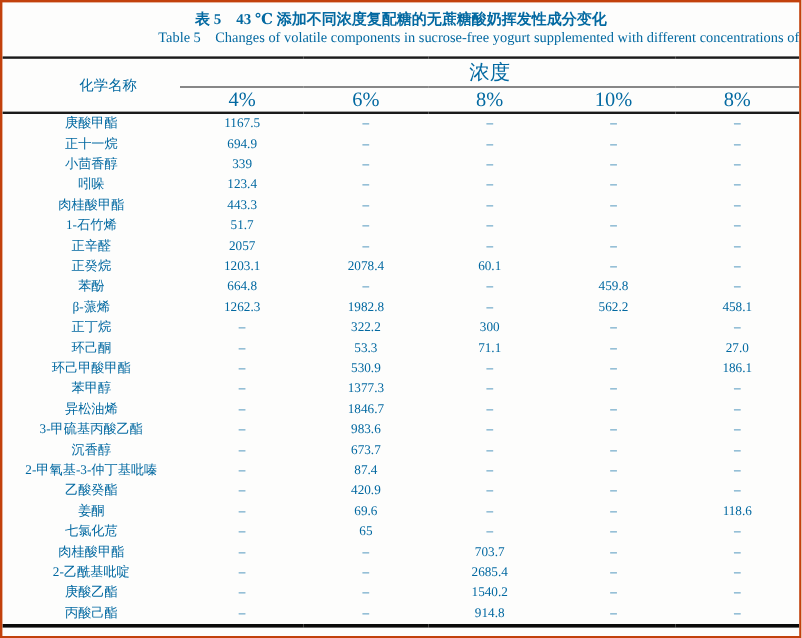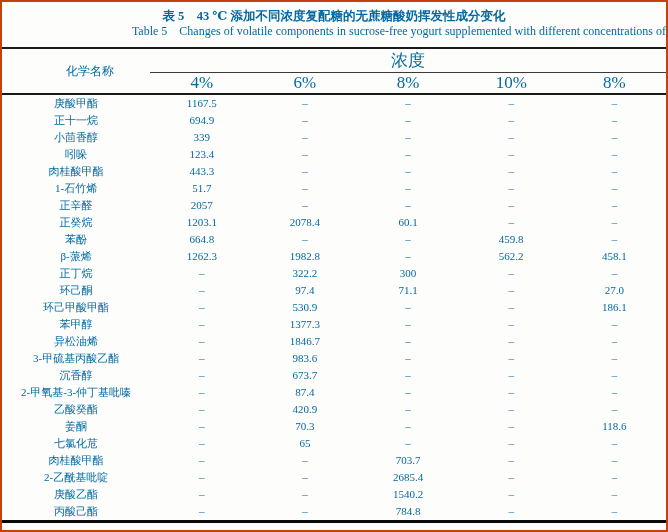--- a/index.html
+++ b/index.html
@@ -173,21 +173,21 @@
           <td class="name-cell">正丁烷</td>
           <td>–</td>
           <td>322.2</td>
           <td>300</td>
           <td>–</td>
           <td>–</td>
         </tr>
         <tr>
           <td class="name-cell">环己酮</td>
           <td>–</td>
-          <td>97.4</td>
+          <td>53.3</td>
           <td>71.1</td>
           <td>–</td>
           <td>27.0</td>
         </tr>
         <tr>
           <td class="name-cell">环己甲酸甲酯</td>
           <td>–</td>
           <td>530.9</td>
           <td>–</td>
           <td>–</td>
@@ -237,21 +237,21 @@
           <td class="name-cell">乙酸癸酯</td>
           <td>–</td>
           <td>420.9</td>
           <td>–</td>
           <td>–</td>
           <td>–</td>
         </tr>
         <tr>
           <td class="name-cell">姜酮</td>
           <td>–</td>
-          <td>70.3</td>
+          <td>69.6</td>
           <td>–</td>
           <td>–</td>
           <td>118.6</td>
         </tr>
         <tr>
           <td class="name-cell">七氯化苊</td>
           <td>–</td>
           <td>65</td>
           <td>–</td>
           <td>–</td>
@@ -278,19 +278,19 @@
           <td>–</td>
           <td>–</td>
           <td>1540.2</td>
           <td>–</td>
           <td>–</td>
         </tr>
         <tr>
           <td class="name-cell">丙酸己酯</td>
           <td>–</td>
           <td>–</td>
-          <td>784.8</td>
+          <td>914.8</td>
           <td>–</td>
           <td>–</td>
         </tr>
       </tbody>
   </table>
 </div>
 
 </body></html>

